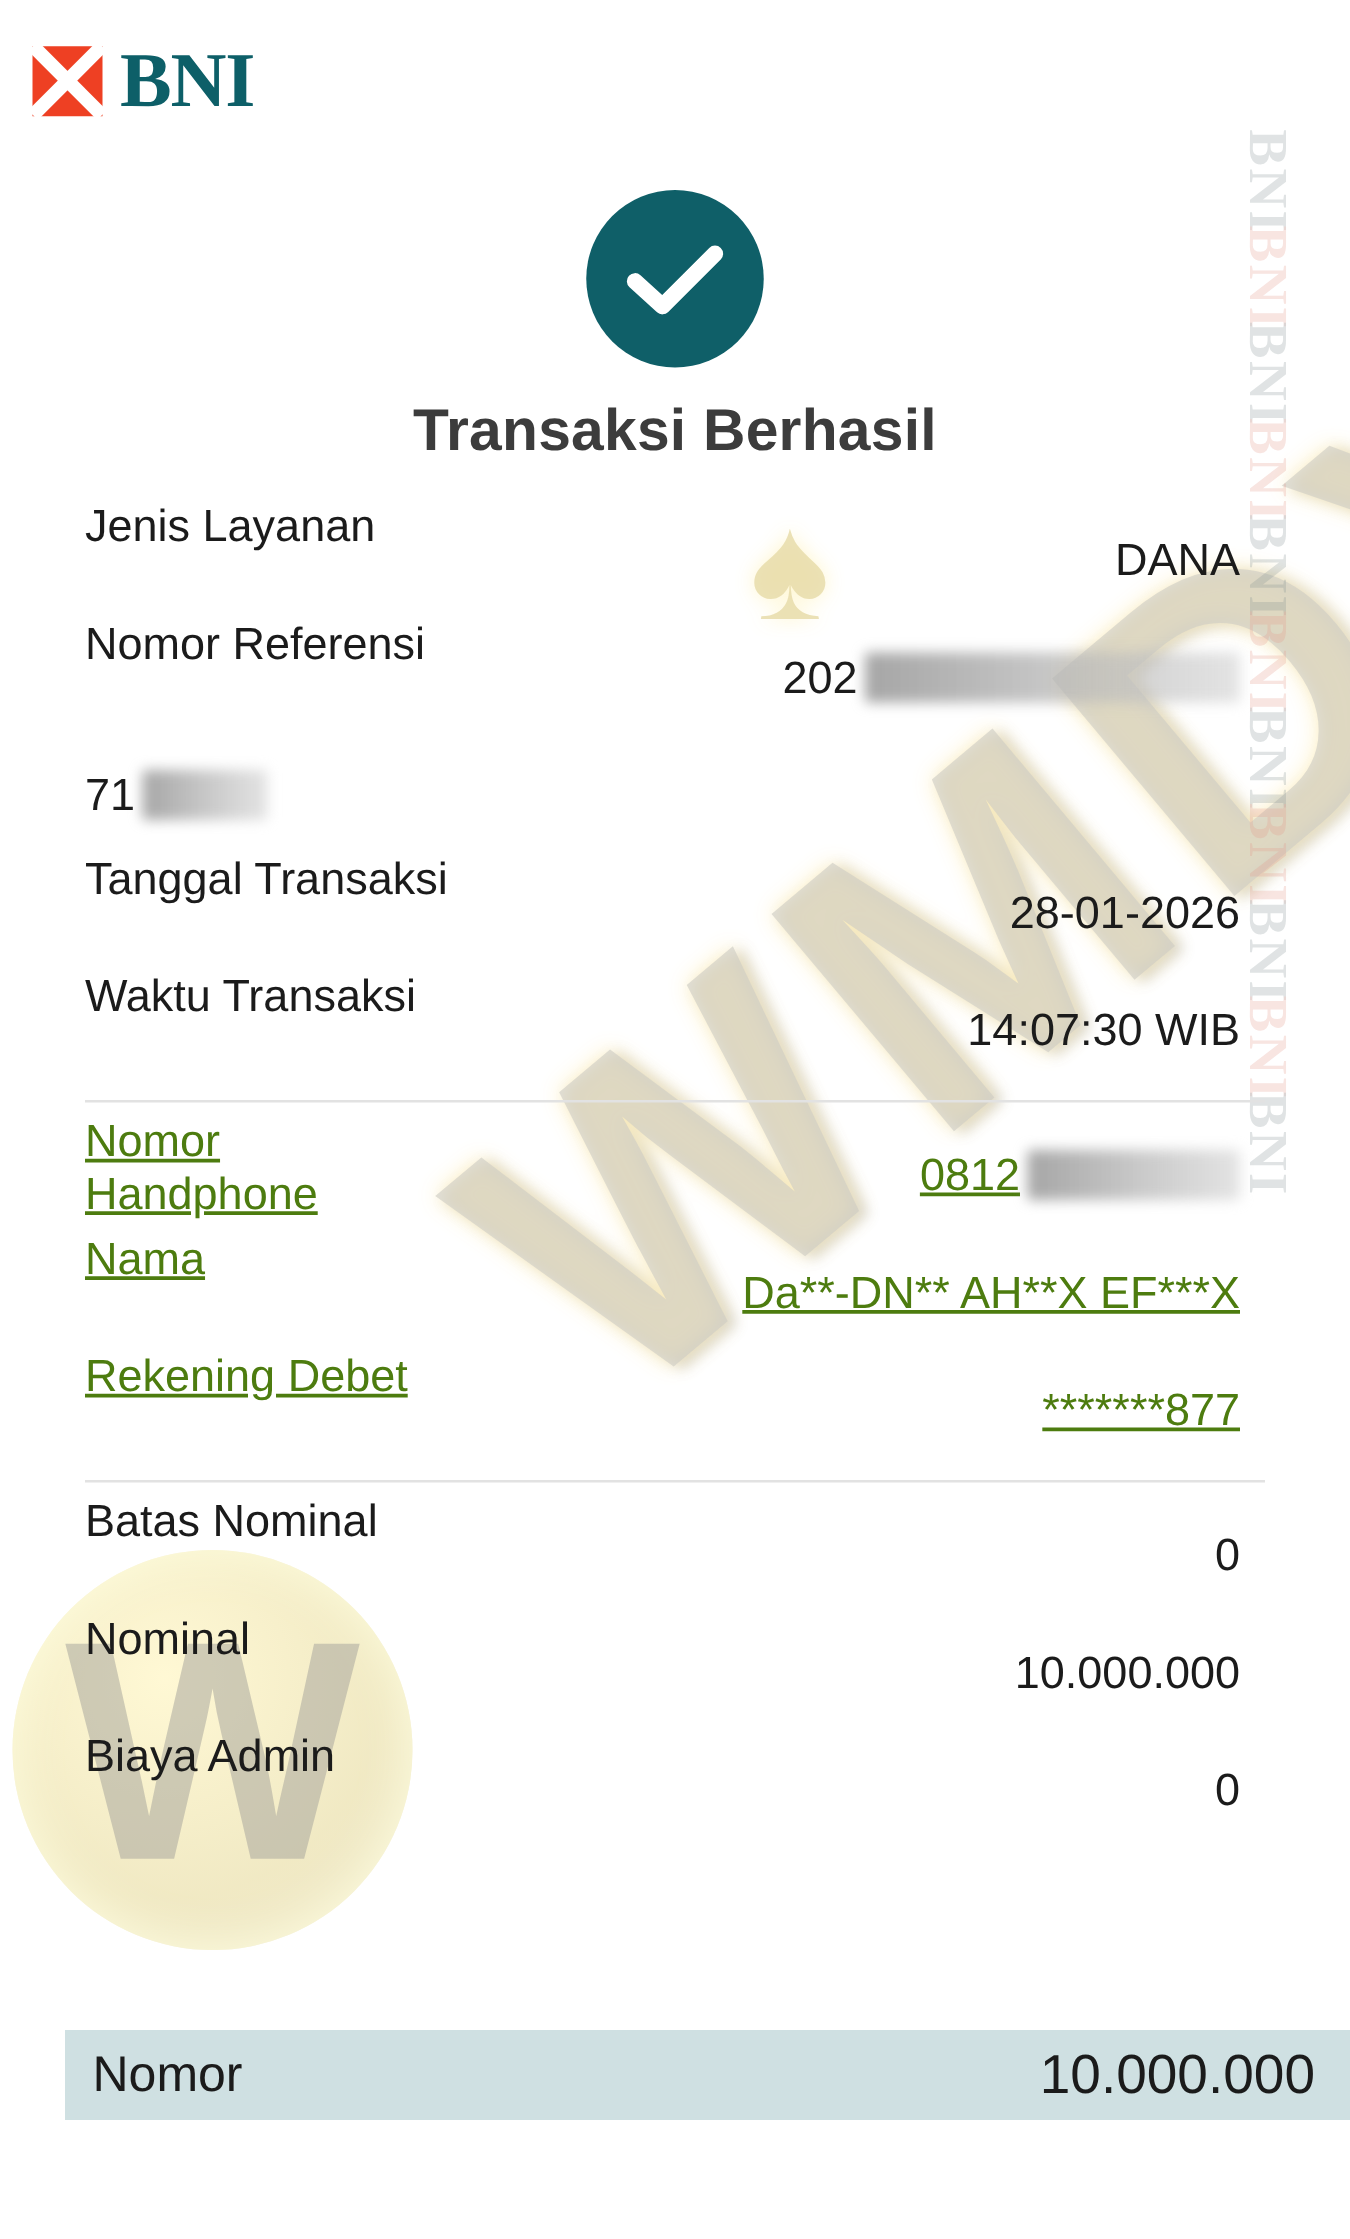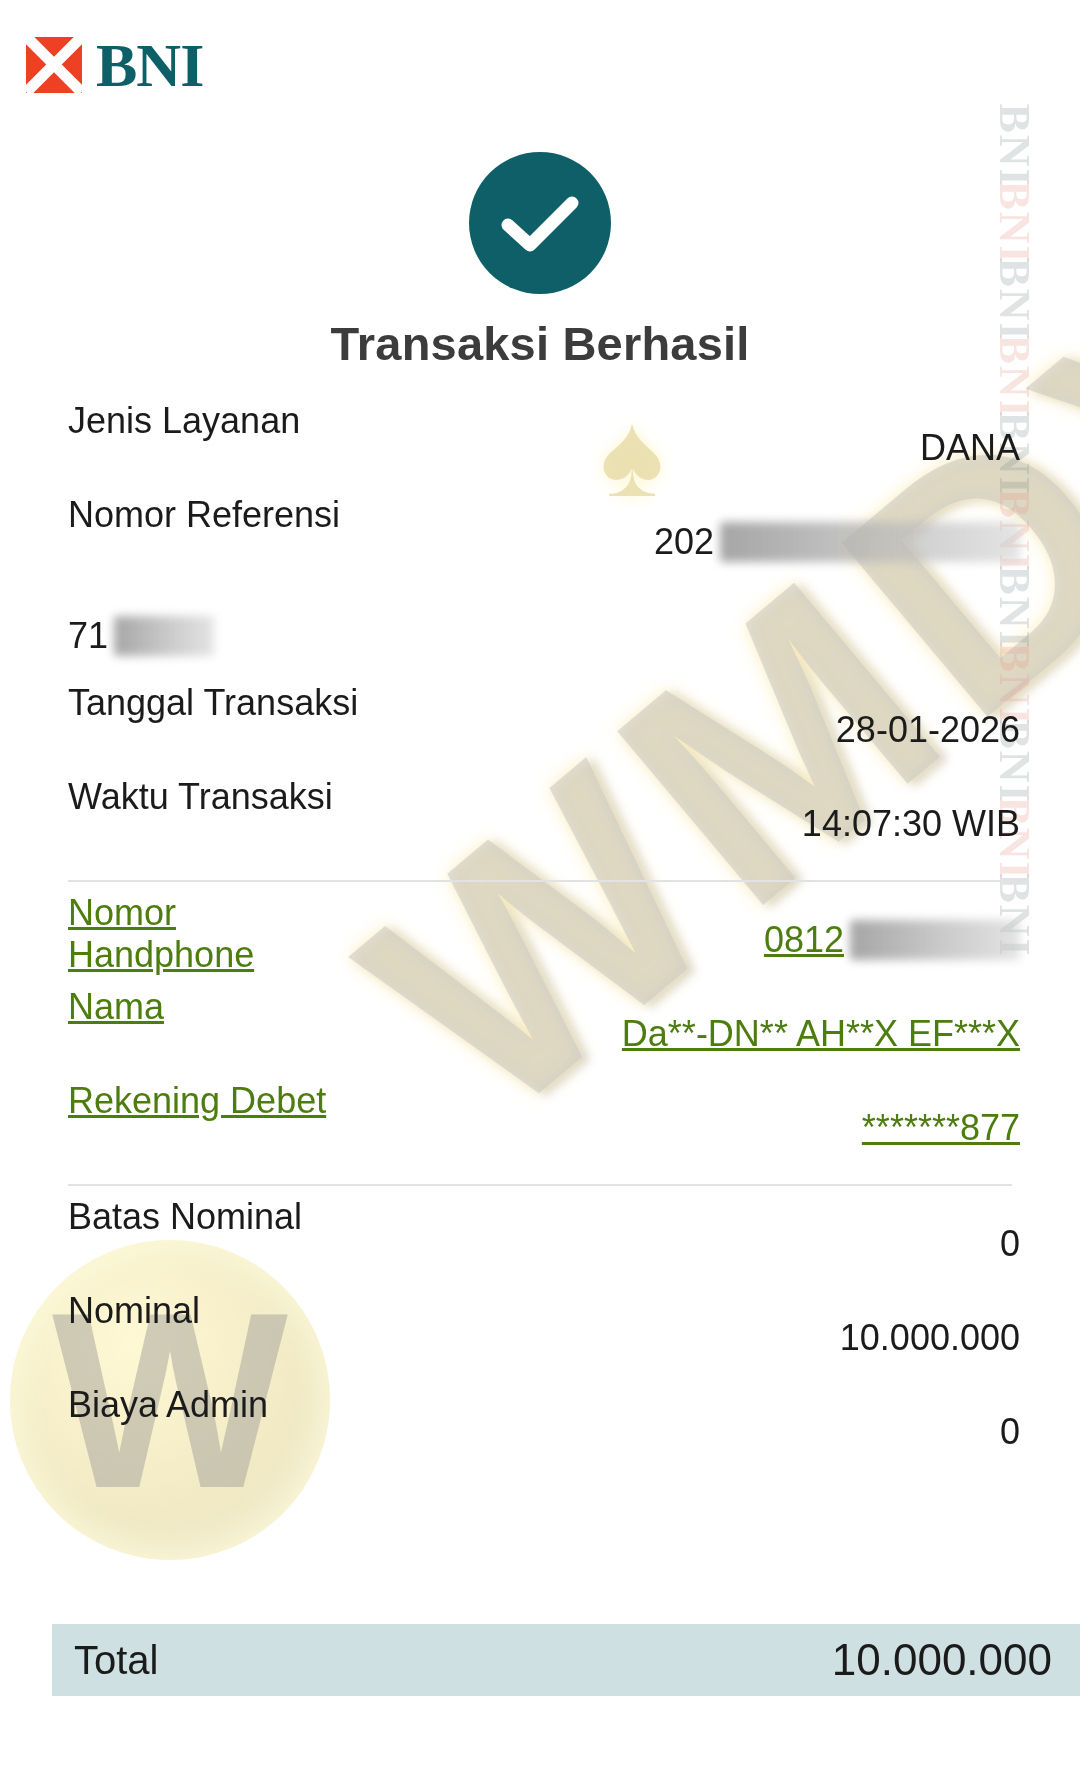--- a/index.html
+++ b/index.html
@@ -89,21 +89,21 @@
   .rows {
     position: absolute;
     top: 400px;
     left: 0; right: 0;
     z-index: 5;
   }
   .row {
     display: flex;
     align-items: flex-start;
     justify-content: space-between;
-    padding: 0 60px 0 68px;
+    padding: 0 88px 0 68px;
     min-height: 94px;
   }
   .row .k {
     font-size: 36px;
     color: #1b1b1b;
     line-height: 1.18;
     max-width: 460px;
   }
   .row .v {
     font-size: 36px;
@@ -324,17 +324,17 @@
     </div>
 
     <div class="row">
       <div class="k">Biaya Admin</div>
       <div class="v">0</div>
     </div>
 
   </div>
 
   <div class="total-bar">
-    <div class="k">Total</div>
+    <div class="k">Nomor</div>
     <div class="v">10.000.000</div>
   </div>
 
 </div>
 
 </body></html>

